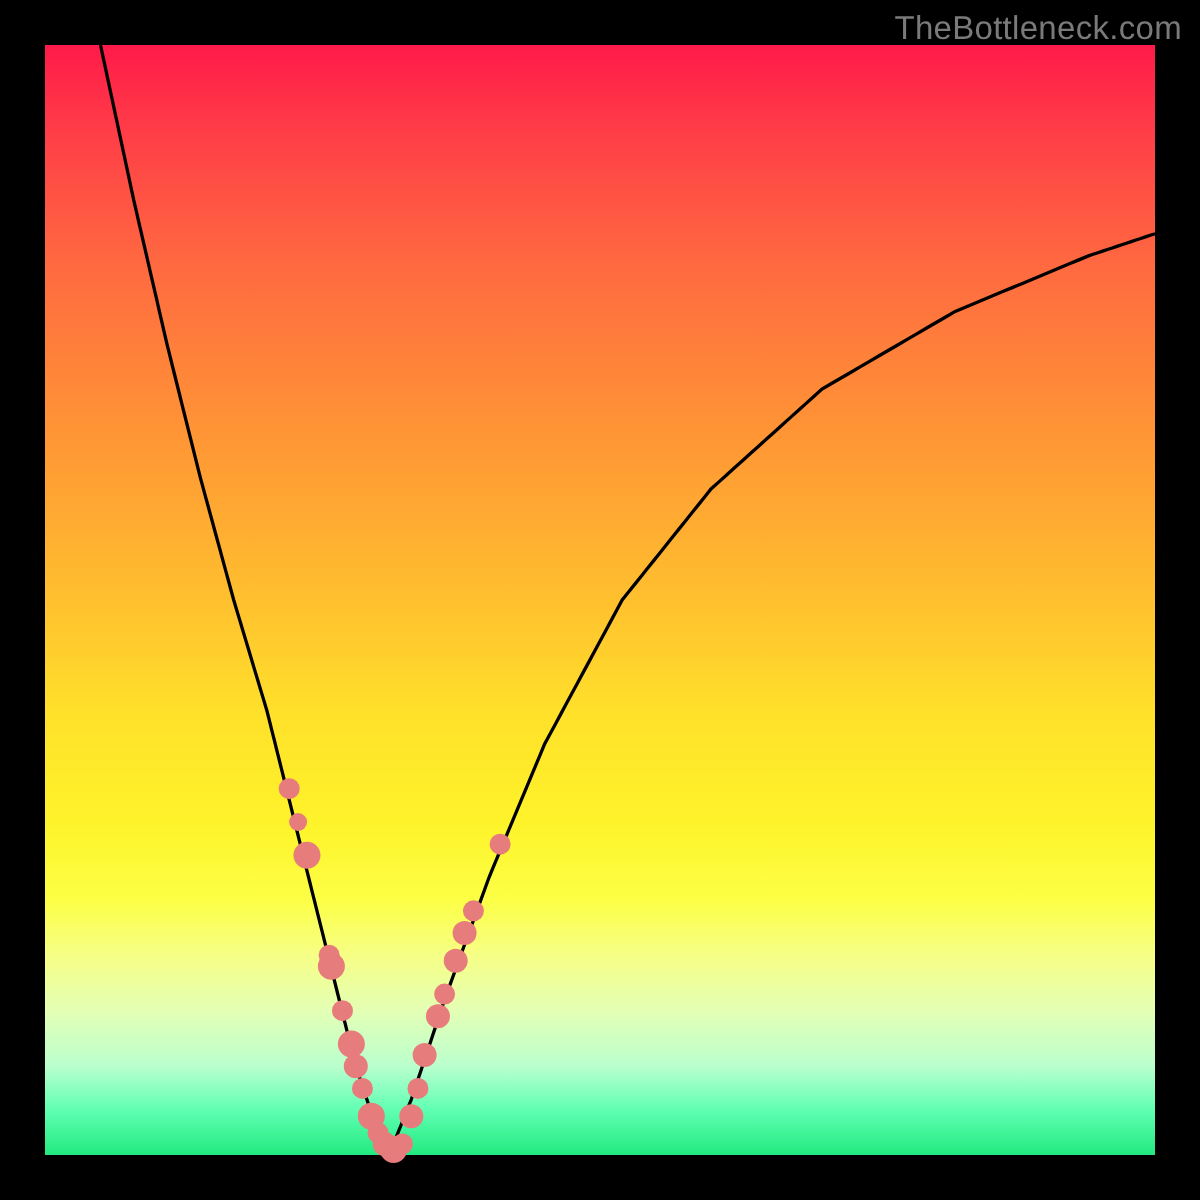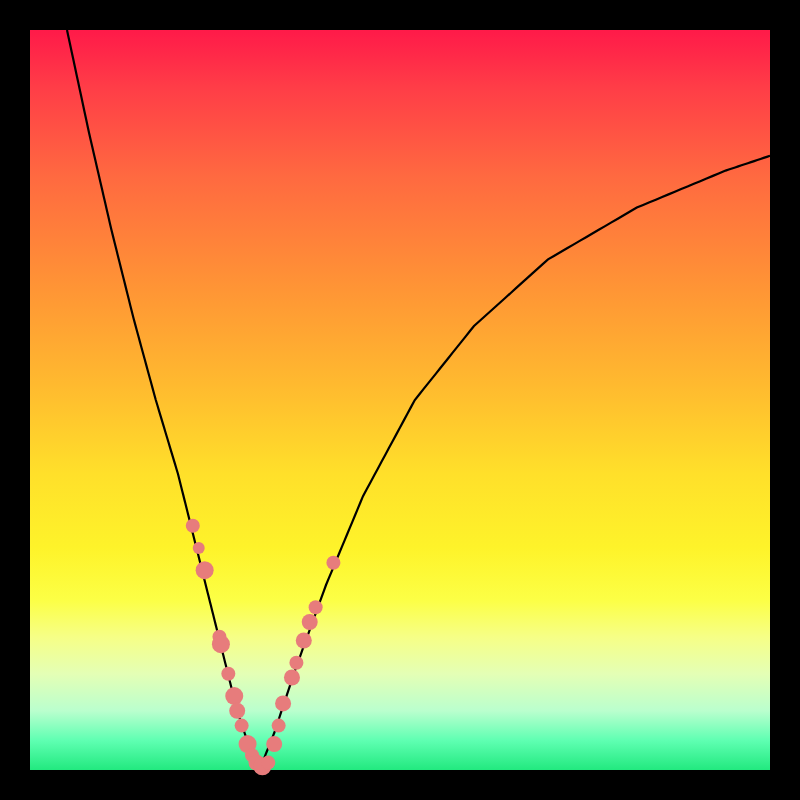--- a/index.html
+++ b/index.html
@@ -55,20 +55,21 @@
     left: 0;
     width: 740px;
     height: 740px;
     overflow: visible;
   }
 </style>
 </head>
 <body>
 
 <div class="frame">
+  <div class="watermark">TheBottleneck.com</div>
   <div class="plot">
     <svg class="curve" viewBox="0 0 740 740">
       <g id="curve-group">
           <path d="M37.00 0.00 L38.59 7.40 L40.17 14.80 L41.76 22.20 L43.34 29.60 L44.93 37.00 L46.51 44.40 L48.10 51.80 L49.69 59.20 L51.27 66.60 L52.86 74.00 L54.44 81.40 L56.03 88.80 L57.61 96.20 L59.20 103.60 L60.79 110.47 L62.37 117.34 L63.96 124.21 L65.54 131.09 L67.13 137.96 L68.71 144.83 L70.30 151.70 L71.89 158.57 L73.47 165.44 L75.06 172.31 L76.64 179.19 L78.23 186.06 L79.81 192.93 L81.40 199.80 L82.99 206.14 L84.57 212.49 L86.16 218.83 L87.74 225.17 L89.33 231.51 L90.91 237.86 L92.50 244.20 L94.09 250.54 L95.67 256.89 L97.26 263.23 L98.84 269.57 L100.43 275.91 L102.01 282.26 L103.60 288.60 L105.19 294.41 L106.77 300.23 L108.36 306.04 L109.94 311.86 L111.53 317.67 L113.11 323.49 L114.70 329.30 L116.29 335.11 L117.87 340.93 L119.46 346.74 L121.04 352.56 L122.63 358.37 L124.21 364.19 L125.80 370.00 L127.39 375.29 L128.97 380.57 L130.56 385.86 L132.14 391.14 L133.73 396.43 L135.31 401.71 L136.90 407.00 L138.49 412.29 L140.07 417.57 L141.66 422.86 L143.24 428.14 L144.83 433.43 L146.41 438.71 L148.00 444.00 L149.06 448.23 L150.11 452.46 L151.17 456.69 L152.23 460.91 L153.29 465.14 L154.34 469.37 L155.40 473.60 L156.46 477.83 L157.51 482.06 L158.57 486.29 L159.63 490.51 L160.69 494.74 L161.74 498.97 L162.80 503.20 L163.86 507.43 L164.91 511.66 L165.97 515.89 L167.03 520.11 L168.09 524.34 L169.14 528.57 L170.20 532.80 L171.26 537.03 L172.31 541.26 L173.37 545.49 L174.43 549.71 L175.49 553.94 L176.54 558.17 L177.60 562.40 L178.39 565.57 L179.19 568.74 L179.98 571.91 L180.77 575.09 L181.56 578.26 L182.36 581.43 L183.15 584.60 L183.94 587.77 L184.74 590.94 L185.53 594.11 L186.32 597.29 L187.11 600.46 L187.91 603.63 L188.70 606.80 L189.49 609.97 L190.29 613.14 L191.08 616.31 L191.87 619.49 L192.66 622.66 L193.46 625.83 L194.25 629.00 L195.04 632.17 L195.84 635.34 L196.63 638.51 L197.42 641.69 L198.21 644.86 L199.01 648.03 L199.80 651.20 L200.33 653.31 L200.86 655.43 L201.39 657.54 L201.91 659.66 L202.44 661.77 L202.97 663.89 L203.50 666.00 L204.03 668.11 L204.56 670.23 L205.09 672.34 L205.61 674.46 L206.14 676.57 L206.67 678.69 L207.20 680.80 L207.73 682.39 L208.26 683.97 L208.79 685.56 L209.31 687.14 L209.84 688.73 L210.37 690.31 L210.90 691.90 L211.43 693.49 L211.96 695.07 L212.49 696.66 L213.01 698.24 L213.54 699.83 L214.07 701.41 L214.60 703.00 L215.13 704.59 L215.66 706.17 L216.19 707.76 L216.71 709.34 L217.24 710.93 L217.77 712.51 L218.30 714.10 L218.83 715.69 L219.36 717.27 L219.89 718.86 L220.41 720.44 L220.94 722.03 L221.47 723.61 L222.00 725.20 L222.53 726.26 L223.06 727.31 L223.59 728.37 L224.11 729.43 L224.64 730.49 L225.17 731.54 L225.70 732.60 L226.23 733.66 L226.76 734.71 L227.29 735.77 L227.81 736.83 L228.34 737.89 L228.87 738.94 L229.40 740.00 " fill="none" stroke="#000000" stroke-width="2.2"></path>
           <path d="M229.40 740.00 L230.46 737.36 L231.51 734.71 L232.57 732.07 L233.63 729.43 L234.69 726.79 L235.74 724.14 L236.80 721.50 L237.86 718.86 L238.91 716.21 L239.97 713.57 L241.03 710.93 L242.09 708.29 L243.14 705.64 L244.20 703.00 L245.79 698.24 L247.37 693.49 L248.96 688.73 L250.54 683.97 L252.13 679.21 L253.71 674.46 L255.30 669.70 L256.89 664.94 L258.47 660.19 L260.06 655.43 L261.64 650.67 L263.23 645.91 L264.81 641.16 L266.40 636.40 L268.51 630.59 L270.63 624.77 L272.74 618.96 L274.86 613.14 L276.97 607.33 L279.09 601.51 L281.20 595.70 L283.31 589.89 L285.43 584.07 L287.54 578.26 L289.66 572.44 L291.77 566.63 L293.89 560.81 L296.00 555.00 L298.64 548.66 L301.29 542.31 L303.93 535.97 L306.57 529.63 L309.21 523.29 L311.86 516.94 L314.50 510.60 L317.14 504.26 L319.79 497.91 L322.43 491.57 L325.07 485.23 L327.71 478.89 L330.36 472.54 L333.00 466.20 L336.70 459.33 L340.40 452.46 L344.10 445.59 L347.80 438.71 L351.50 431.84 L355.20 424.97 L358.90 418.10 L362.60 411.23 L366.30 404.36 L370.00 397.49 L373.70 390.61 L377.40 383.74 L381.10 376.87 L384.80 370.00 L389.03 364.71 L393.26 359.43 L397.49 354.14 L401.71 348.86 L405.94 343.57 L410.17 338.29 L414.40 333.00 L418.63 327.71 L422.86 322.43 L427.09 317.14 L431.31 311.86 L435.54 306.57 L439.77 301.29 L444.00 296.00 L449.29 291.24 L454.57 286.49 L459.86 281.73 L465.14 276.97 L470.43 272.21 L475.71 267.46 L481.00 262.70 L486.29 257.94 L491.57 253.19 L496.86 248.43 L502.14 243.67 L507.43 238.91 L512.71 234.16 L518.00 229.40 L524.34 225.70 L530.69 222.00 L537.03 218.30 L543.37 214.60 L549.71 210.90 L556.06 207.20 L562.40 203.50 L568.74 199.80 L575.09 196.10 L581.43 192.40 L587.77 188.70 L594.11 185.00 L600.46 181.30 L606.80 177.60 L613.14 174.96 L619.49 172.31 L625.83 169.67 L632.17 167.03 L638.51 164.39 L644.86 161.74 L651.20 159.10 L657.54 156.46 L663.89 153.81 L670.23 151.17 L676.57 148.53 L682.91 145.89 L689.26 143.24 L695.60 140.60 L698.77 139.54 L701.94 138.49 L705.11 137.43 L708.29 136.37 L711.46 135.31 L714.63 134.26 L717.80 133.20 L720.97 132.14 L724.14 131.09 L727.31 130.03 L730.49 128.97 L733.66 127.91 L736.83 126.86 L740.00 125.80 " fill="none" stroke="#000000" stroke-width="2.2"></path>
         </g>
       <g id="marker-group">
           <circle cx="162.80" cy="495.80" r="7" fill="#e77c7c"></circle>
           <circle cx="168.72" cy="518.00" r="6" fill="#e77c7c"></circle>
           <circle cx="174.64" cy="540.20" r="9" fill="#e77c7c"></circle>

